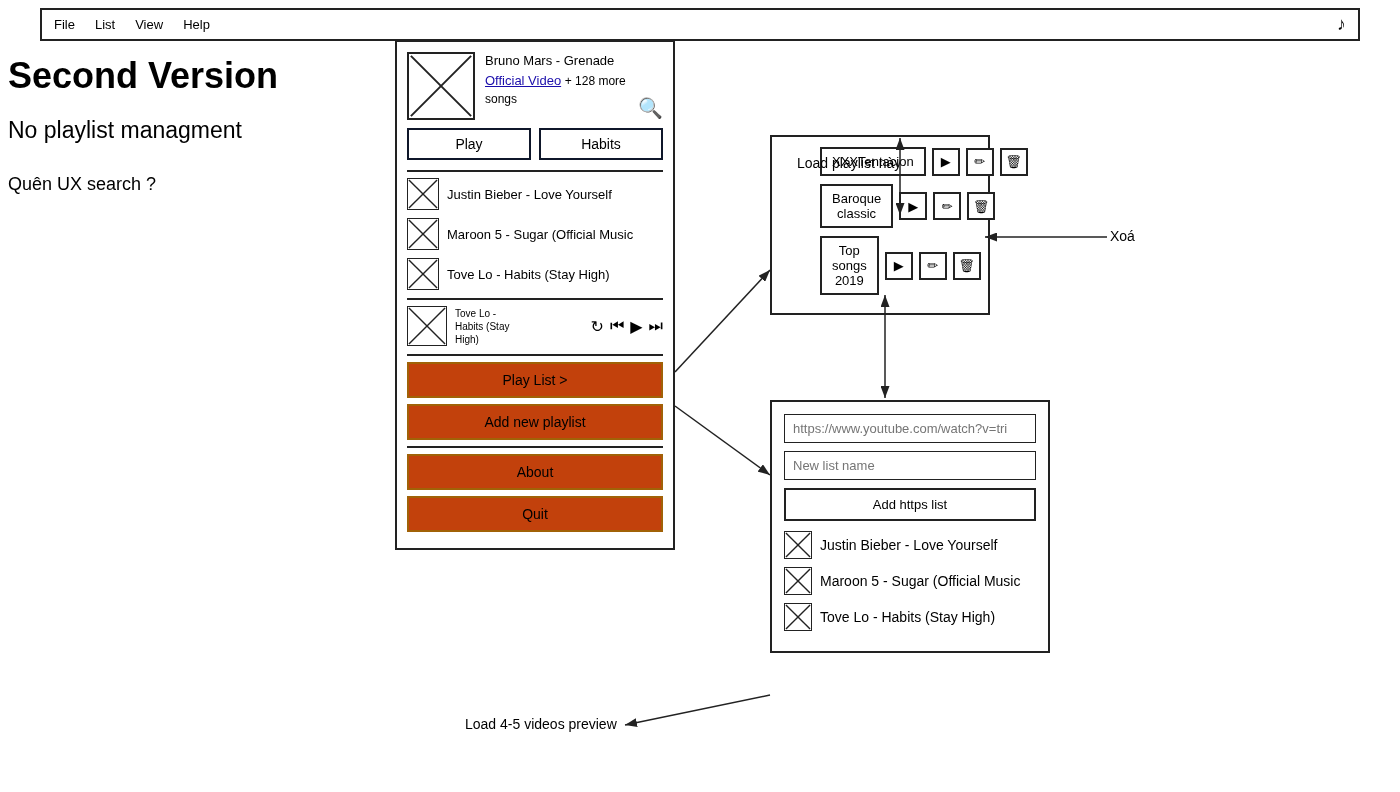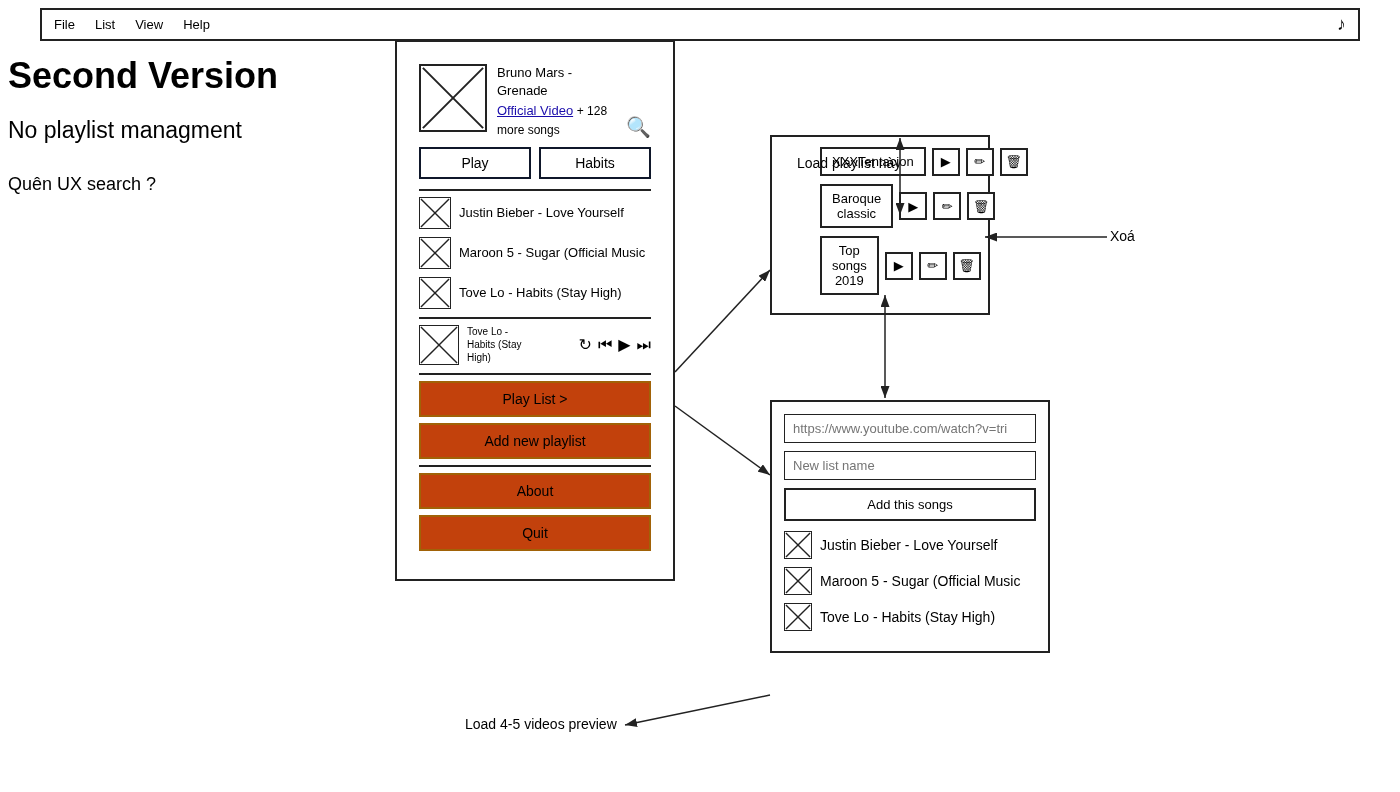--- a/index.html
+++ b/index.html
@@ -54,21 +54,21 @@
     }
 
     
     .player-panel {
       position: absolute;
       top: 40px;
       left: 395px;
       width: 280px;
       border: 2px solid #222;
       background: #fff;
-      padding: 22px;
+      padding: 10px;
     }
 
     
     .player-header {
       display: flex;
       align-items: flex-start;
       gap: 10px;
       margin-bottom: 8px;
     }
     .x-icon-box {
@@ -426,21 +426,21 @@
   </div>
 </div>
 
 <div class="annotation" style="top: 155px; left: 797px;">Load playlist này</div>
 
 <div class="annotation" style="top: 228px; left: 1110px;">Xoá</div>
 
 <div class="add-playlist-panel">
   <input type="text" placeholder="https://www.youtube.com/watch?v=tri" style="">
   <input type="text" placeholder="New list name" style="">
-  <button class="add-list-btn">Add this songs</button>
+  <button class="add-list-btn">Add https list</button>
 
   <div class="preview-song-item">
     <div class="preview-thumb">
       <svg viewBox="0 0 28 28">
           <line x1="1" y1="1" x2="27" y2="27" stroke="#222" stroke-width="1.5"></line>
           <line x1="27" y1="1" x2="1" y2="27" stroke="#222" stroke-width="1.5"></line>
         </svg>
     </div>
     <span>Justin Bieber - Love Yourself</span>
   </div>

